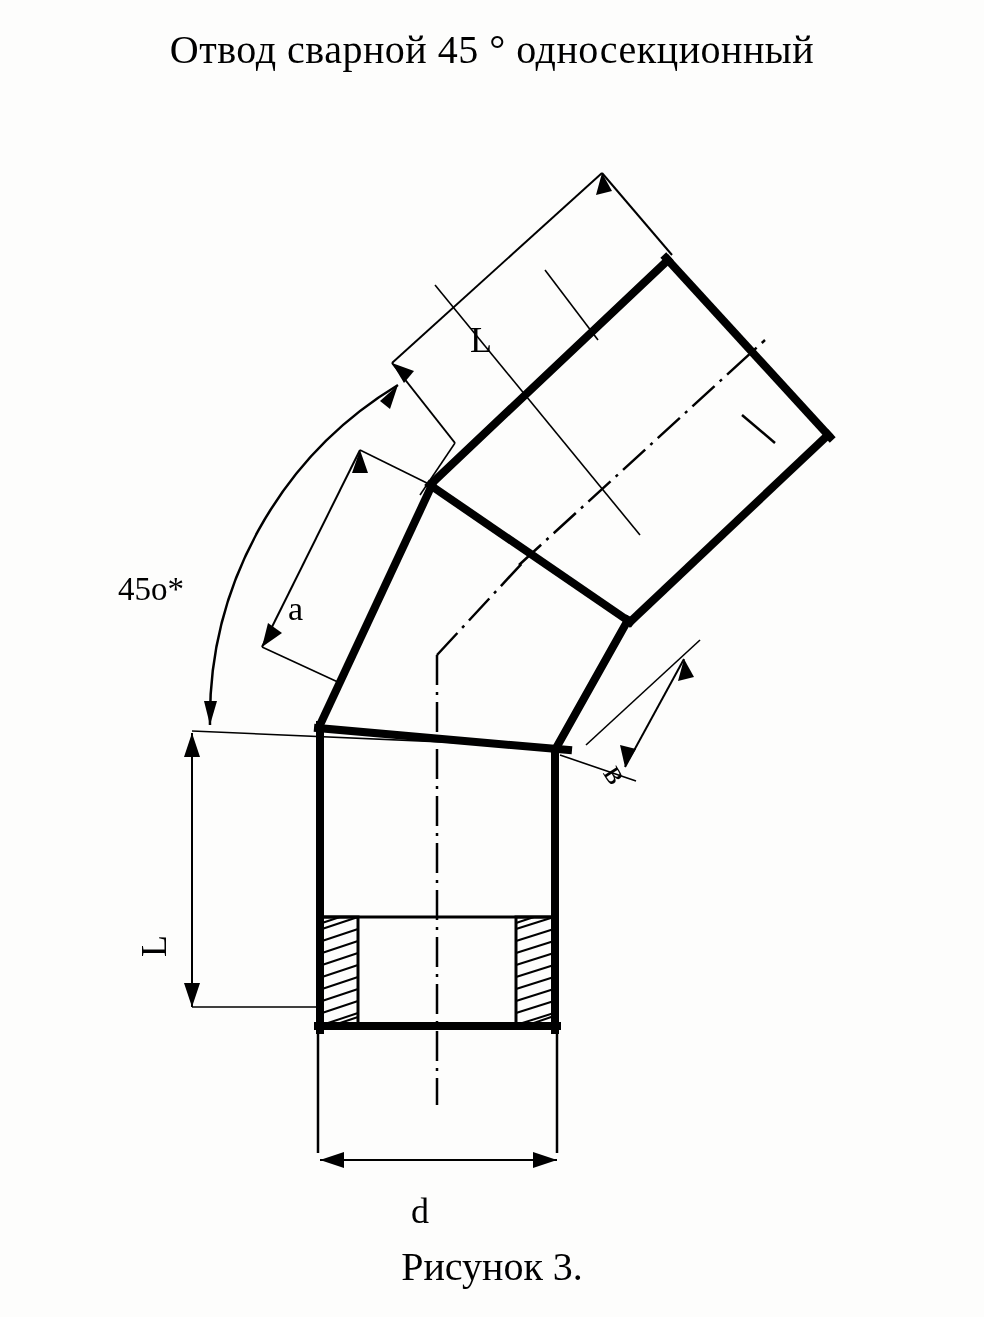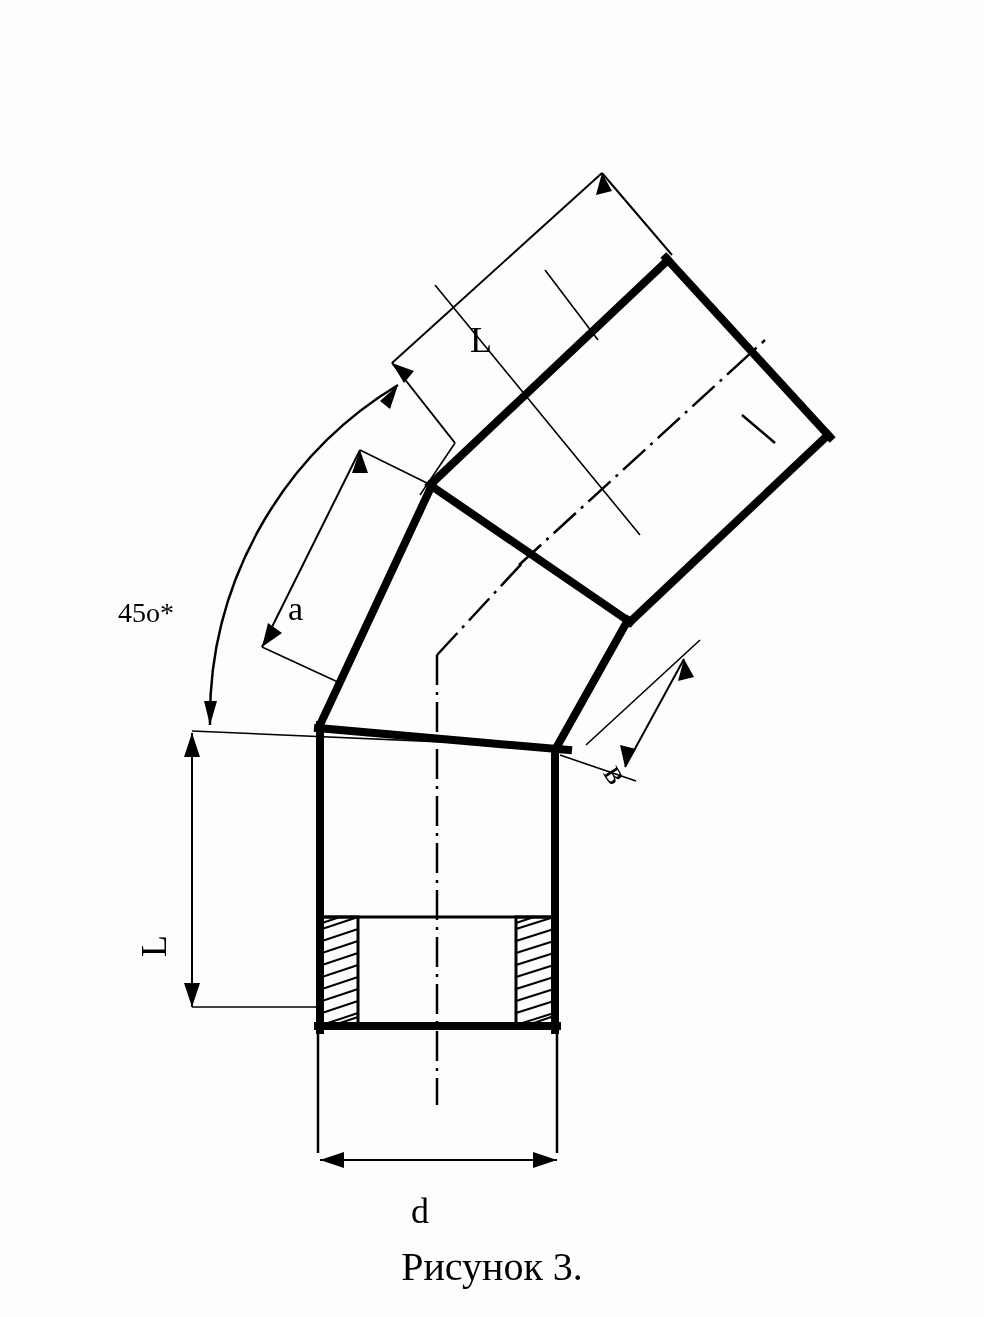--- a/index.html
+++ b/index.html
@@ -49,32 +49,33 @@
     width: 984px;
     height: 1130px;
   }
   .lbl {
     position: absolute;
     font-family: "Liberation Serif", serif;
     font-size: 34px;
     color: #000;
     white-space: nowrap;
   }
-  #lbl-angle { left: 118px; top: 502px; font-size: 28px; }
+  #lbl-angle { left: 118px; top: 476px; font-size: 33px; }
   #lbl-L-top { left: 470px; top: 224px; font-size: 36px; }
   #lbl-a     { left: 288px; top: 495px; font-size: 34px; }
   #lbl-b     { left: 608px; top: 660px; font-size: 34px; transform: rotate(58deg); }
   #lbl-L-bot { left: 143px; top: 830px; font-size: 36px; transform: rotate(-90deg); transform-origin: center center; }
   #lbl-d     { left: 411px; top: 1095px; font-size: 36px; }
 </style>
 </head>
 <body>
 
 <div id="page">
 
+  <div id="title">Отвод сварной 45 ° односекционный</div>
 
   <div id="drawing">
     <svg width="984" height="1130" viewBox="0 0 984 1130">
 
       <g>
         <line x1="320" y1="630" x2="320" y2="935" stroke="#000" stroke-width="8" stroke-linecap="square"></line>
         <line x1="555" y1="655" x2="555" y2="935" stroke="#000" stroke-width="8" stroke-linecap="square"></line>
         <line x1="318" y1="931" x2="557" y2="931" stroke="#000" stroke-width="8" stroke-linecap="square"></line>
 
         <line x1="318" y1="931" x2="318" y2="1058" stroke="#000" stroke-width="2.5"></line>

